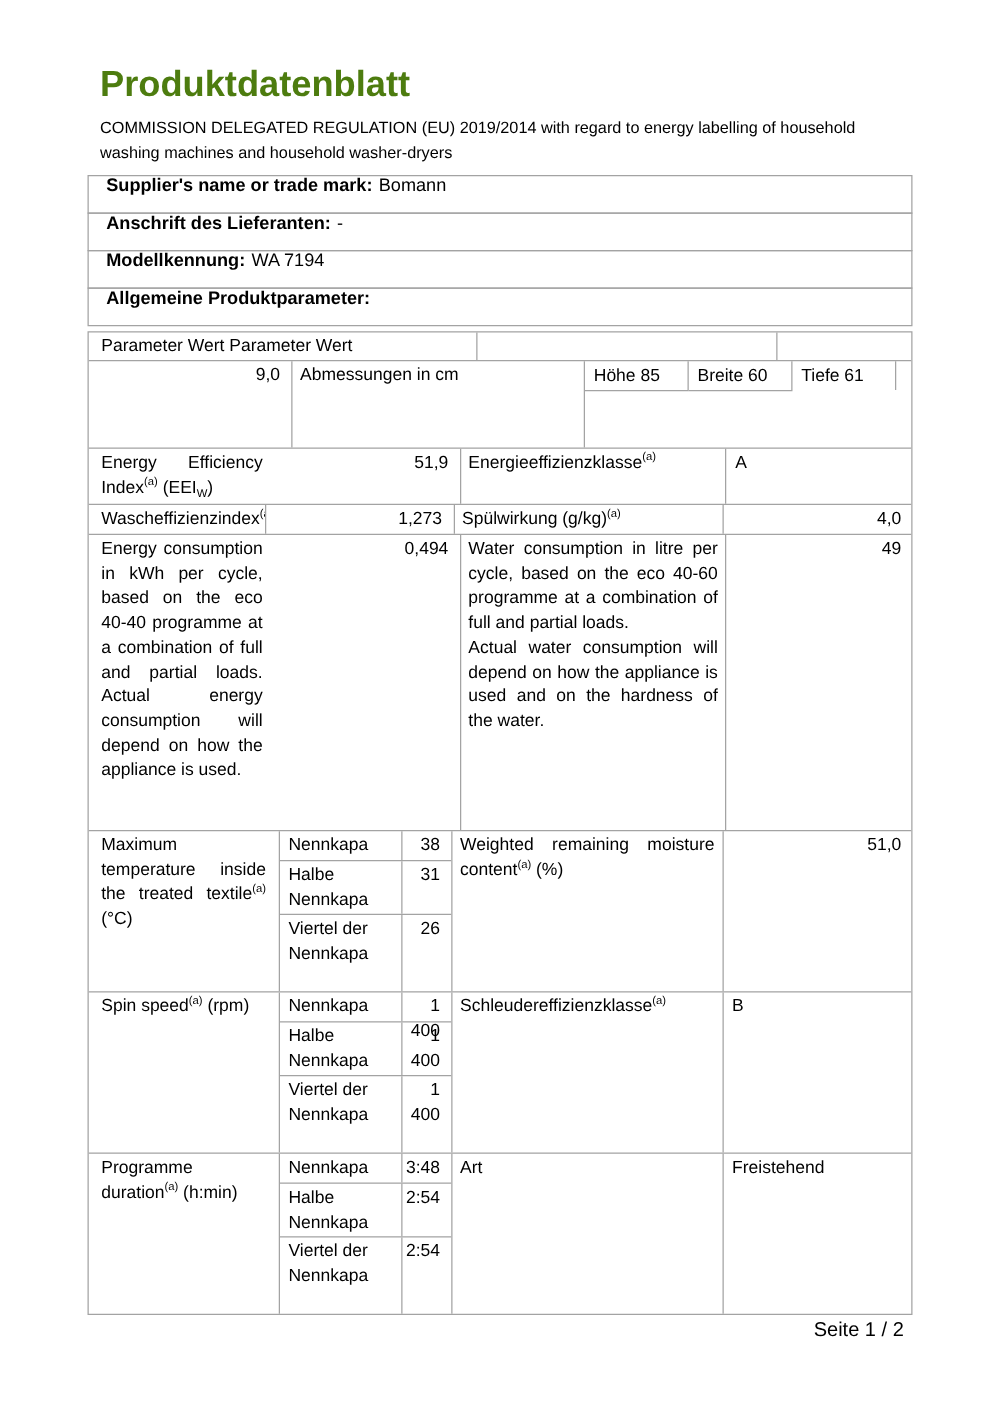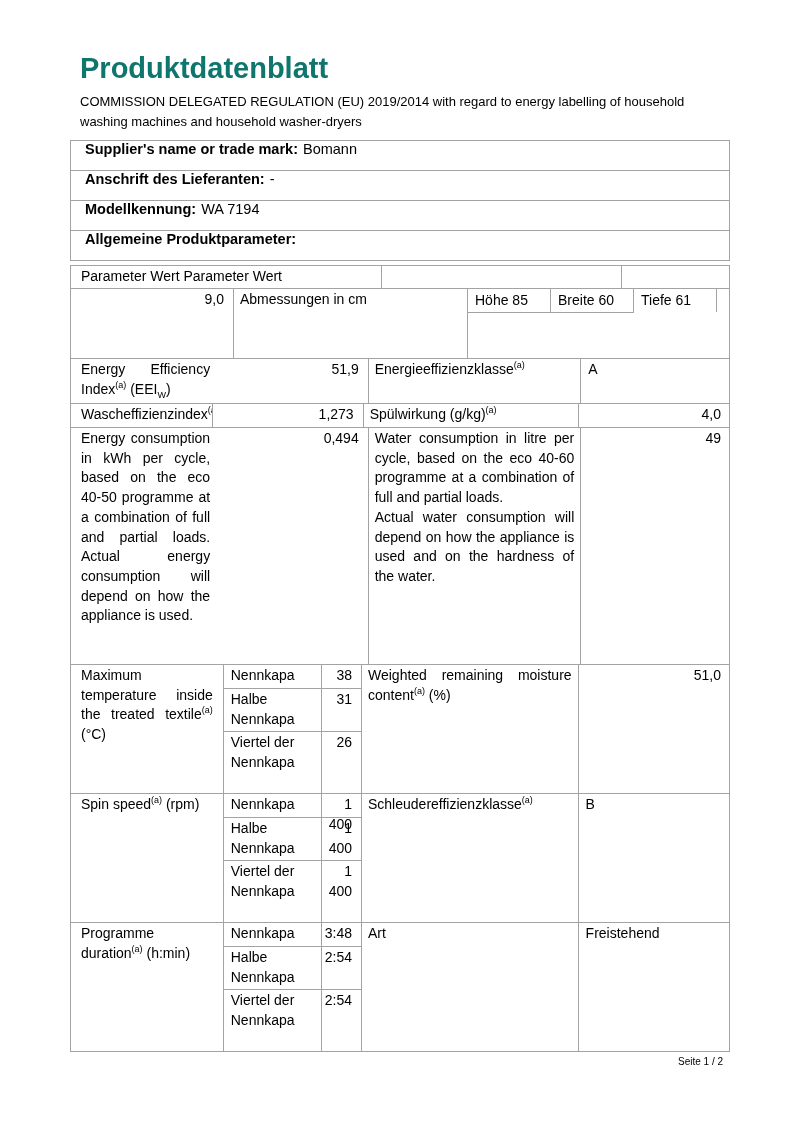--- a/index.html
+++ b/index.html
@@ -3,21 +3,21 @@
 <meta charset="utf-8">
 <style>
   html,body{margin:0;padding:0}
   body{
     width:802px;height:1134px;background:#ffffff;color:#000;
     font-family:"Liberation Sans",sans-serif;position:relative;overflow:hidden;
   }
   .page{position:absolute;left:70px;top:0;width:660px}
   .title{
     margin:52px 0 0 0;padding-left:10px;
-    font-size:29px;font-weight:bold;color:#0f766e;
+    font-size:29px;font-weight:bold;color:#4d7c0f;
   }
   .intro{
     margin:7px 0 0 0;padding-left:10px;width:636px;
     font-size:13px;line-height:19.5px;
   }
   .info{margin-top:10px}
   .info-row{
     border:1px solid #a3a3a3;margin-top:-1px;height:29px;
     display:flex;align-items:flex-start;padding-left:14px;font-size:14.5px;
   }
@@ -58,21 +58,21 @@
   .sub-row{display:flex;border-bottom:1px solid #a3a3a3}
   .sub-row.sh1{height:23px}
   .sub-row.sh2{height:42px}
   .sub-row.sh3{border-bottom:none;flex:1;min-height:61px}
   .sub-label{width:74px;border-right:1px solid #a3a3a3;padding:1px 16px 2px 7px;line-height:19.7px;overflow:hidden}
   .sub-val{flex:1;text-align:right;padding:1px 9px 2px 2px;line-height:19.7px}
 
   sup{font-size:9px;vertical-align:super;line-height:0}
   sub{font-size:9px;vertical-align:sub;line-height:0}
 
-  .footer{position:absolute;top:1056px;right:7px;font-size:10px}
+  .footer{position:absolute;top:1056px;right:7px;font-size:16px}
 </style>
 </head>
 <body>
 
 <div class="page">
 
   <h1 class="title">Produktdatenblatt</h1>
 
   <p class="intro">COMMISSION DELEGATED REGULATION (EU) 2019/2014 with regard to energy labelling of household washing machines and household washer-dryers</p>
 
@@ -130,21 +130,21 @@
     </div>
 
     <div class="trow r3">
       <div class="cell c1 bdr tight">Wascheffizienzindex<sup>(a)</sup></div>
       <div class="cell c2">1,273</div>
       <div class="cell c3">Spülwirkung (g/kg)<sup>(a)</sup></div>
       <div class="cell c4 right">4,0</div>
     </div>
 
     <div class="trow r4">
-      <div class="cell c1">Energy consumption in kWh per cycle, based on the eco 40-50 programme at a combination of full and partial loads. Actual energy consumption will depend on how the appliance is used.</div>
+      <div class="cell c1">Energy consumption in kWh per cycle, based on the eco 40-40 programme at a combination of full and partial loads. Actual energy consumption will depend on how the appliance is used.</div>
       <div class="cell c2">0,494</div>
       <div class="cell c3 pre">Water consumption in litre per cycle, based on the eco 40-60 programme at a combination of full and partial loads.
 Actual water consumption will depend on how the appliance is used and on the hardness of the water.</div>
       <div class="cell c4 right">49</div>
     </div>
 
     <div class="trow r5">
       <div class="cell c1">Maximum temperature inside the treated textile<sup>(a)</sup> (°C)</div>
       <div class="sub">
         <div class="sub-row sh1">

